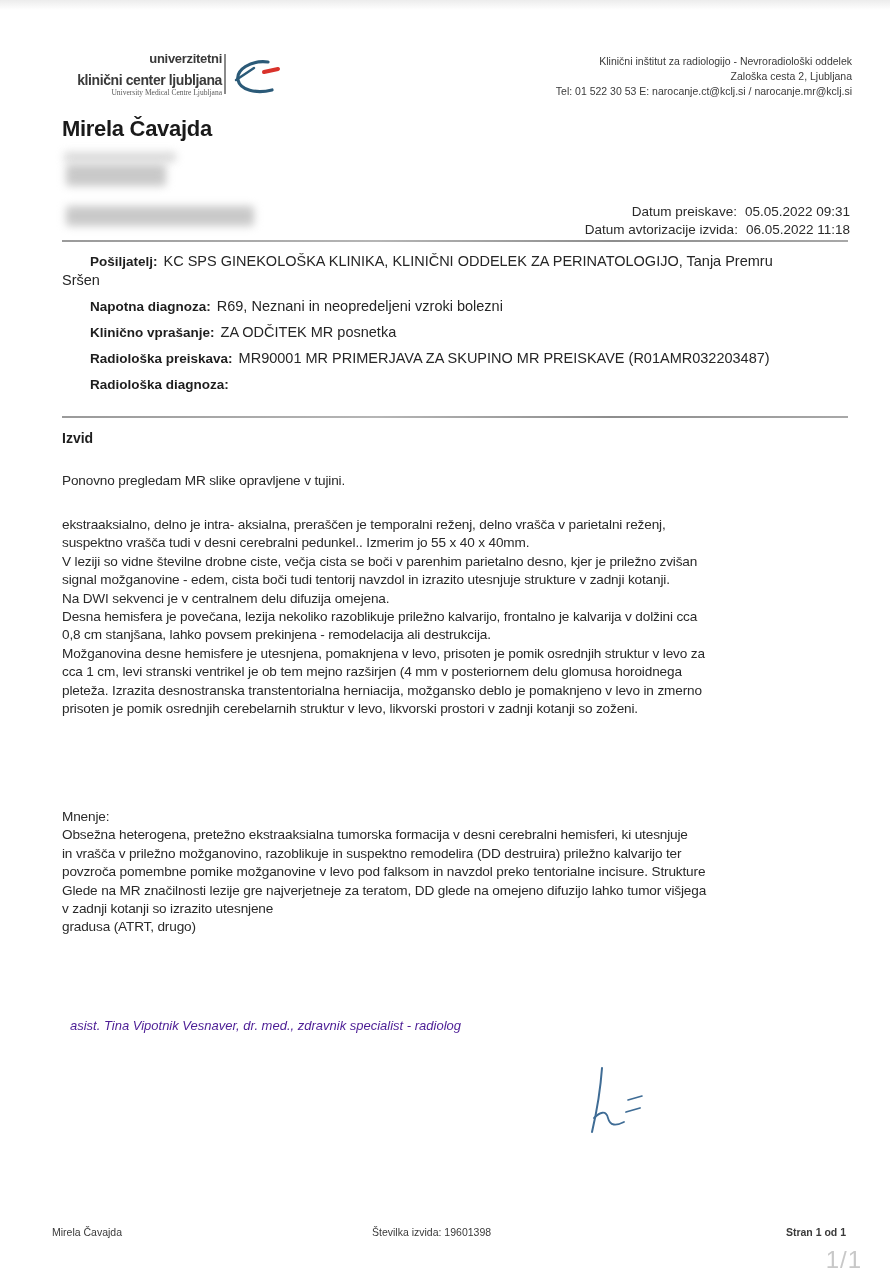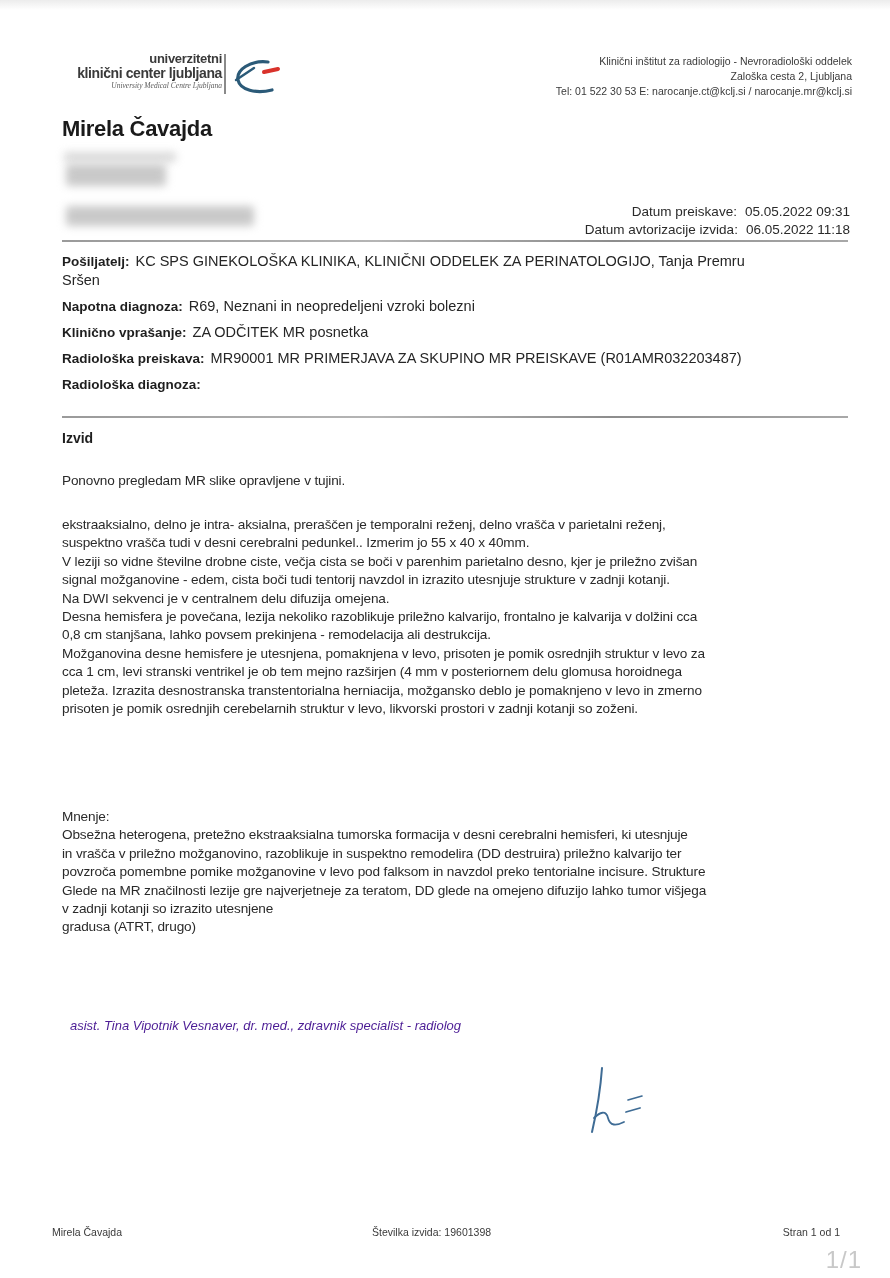--- a/index.html
+++ b/index.html
@@ -43,25 +43,24 @@
       font-size: 13px;
       font-weight: bold;
       color: #3a3a3a;
       letter-spacing: -0.3px;
     }
     .logo-line2 {
       font-size: 14px;
       font-weight: bold;
       color: #3a3a3a;
       letter-spacing: -0.4px;
-      margin-top: 1px;
+      margin-top: 8px;
     }
     .logo-line3 {
       font-size: 7.5px;
-      font-style: italic;
       color: #5a5a5a;
       margin-top: 2px;
       font-family: "Liberation Serif", serif;
     }
     .logo-divider {
       position: absolute;
       left: 162px; top: 2px;
       width: 2px; height: 40px;
       background: #8a8a8a;
     }
@@ -118,20 +117,21 @@
     }
     .meta .field {
       line-height: 19px;
       margin-bottom: 7px;
     }
     .meta .field b {
       font-weight: bold;
       color: #1e1e1e;
       margin-right: 6px;
       font-size: 13.5px;
+      margin-left: 28px;
     }
     
     .section-head {
       position: absolute;
       left: 62px;
       font-size: 14px;
       font-weight: bold;
       color: #1e1e1e;
     }
     .para {
@@ -268,16 +268,16 @@
 
   <svg class="signature" viewBox="0 0 80 80">
     <path d="M22 6 C 21 20, 19 40, 12 70" fill="none" stroke="#3f6c95" stroke-width="2" stroke-linecap="round"></path>
     <path d="M14 56 C 20 50, 26 48, 28 56 C 30 64, 36 64, 44 60" fill="none" stroke="#3f6c95" stroke-width="1.8" stroke-linecap="round"></path>
     <path d="M46 50 L 60 46" fill="none" stroke="#3f6c95" stroke-width="1.8" stroke-linecap="round"></path>
     <path d="M48 38 L 62 34" fill="none" stroke="#3f6c95" stroke-width="1.6" stroke-linecap="round"></path>
   </svg>
 
   <div class="footer" style="left:52px;">Mirela Čavajda</div>
   <div class="footer" style="left:372px;">Številka izvida: 19601398</div>
-  <div class="footer" style="right:50px;">Stran 1 od 1</div>
+  <div class="footer" style="right:44px;font-weight:bold;">Stran 1 od 1</div>
 
   <div class="page-counter">1/1</div>
 </div>
 
 </body></html>

